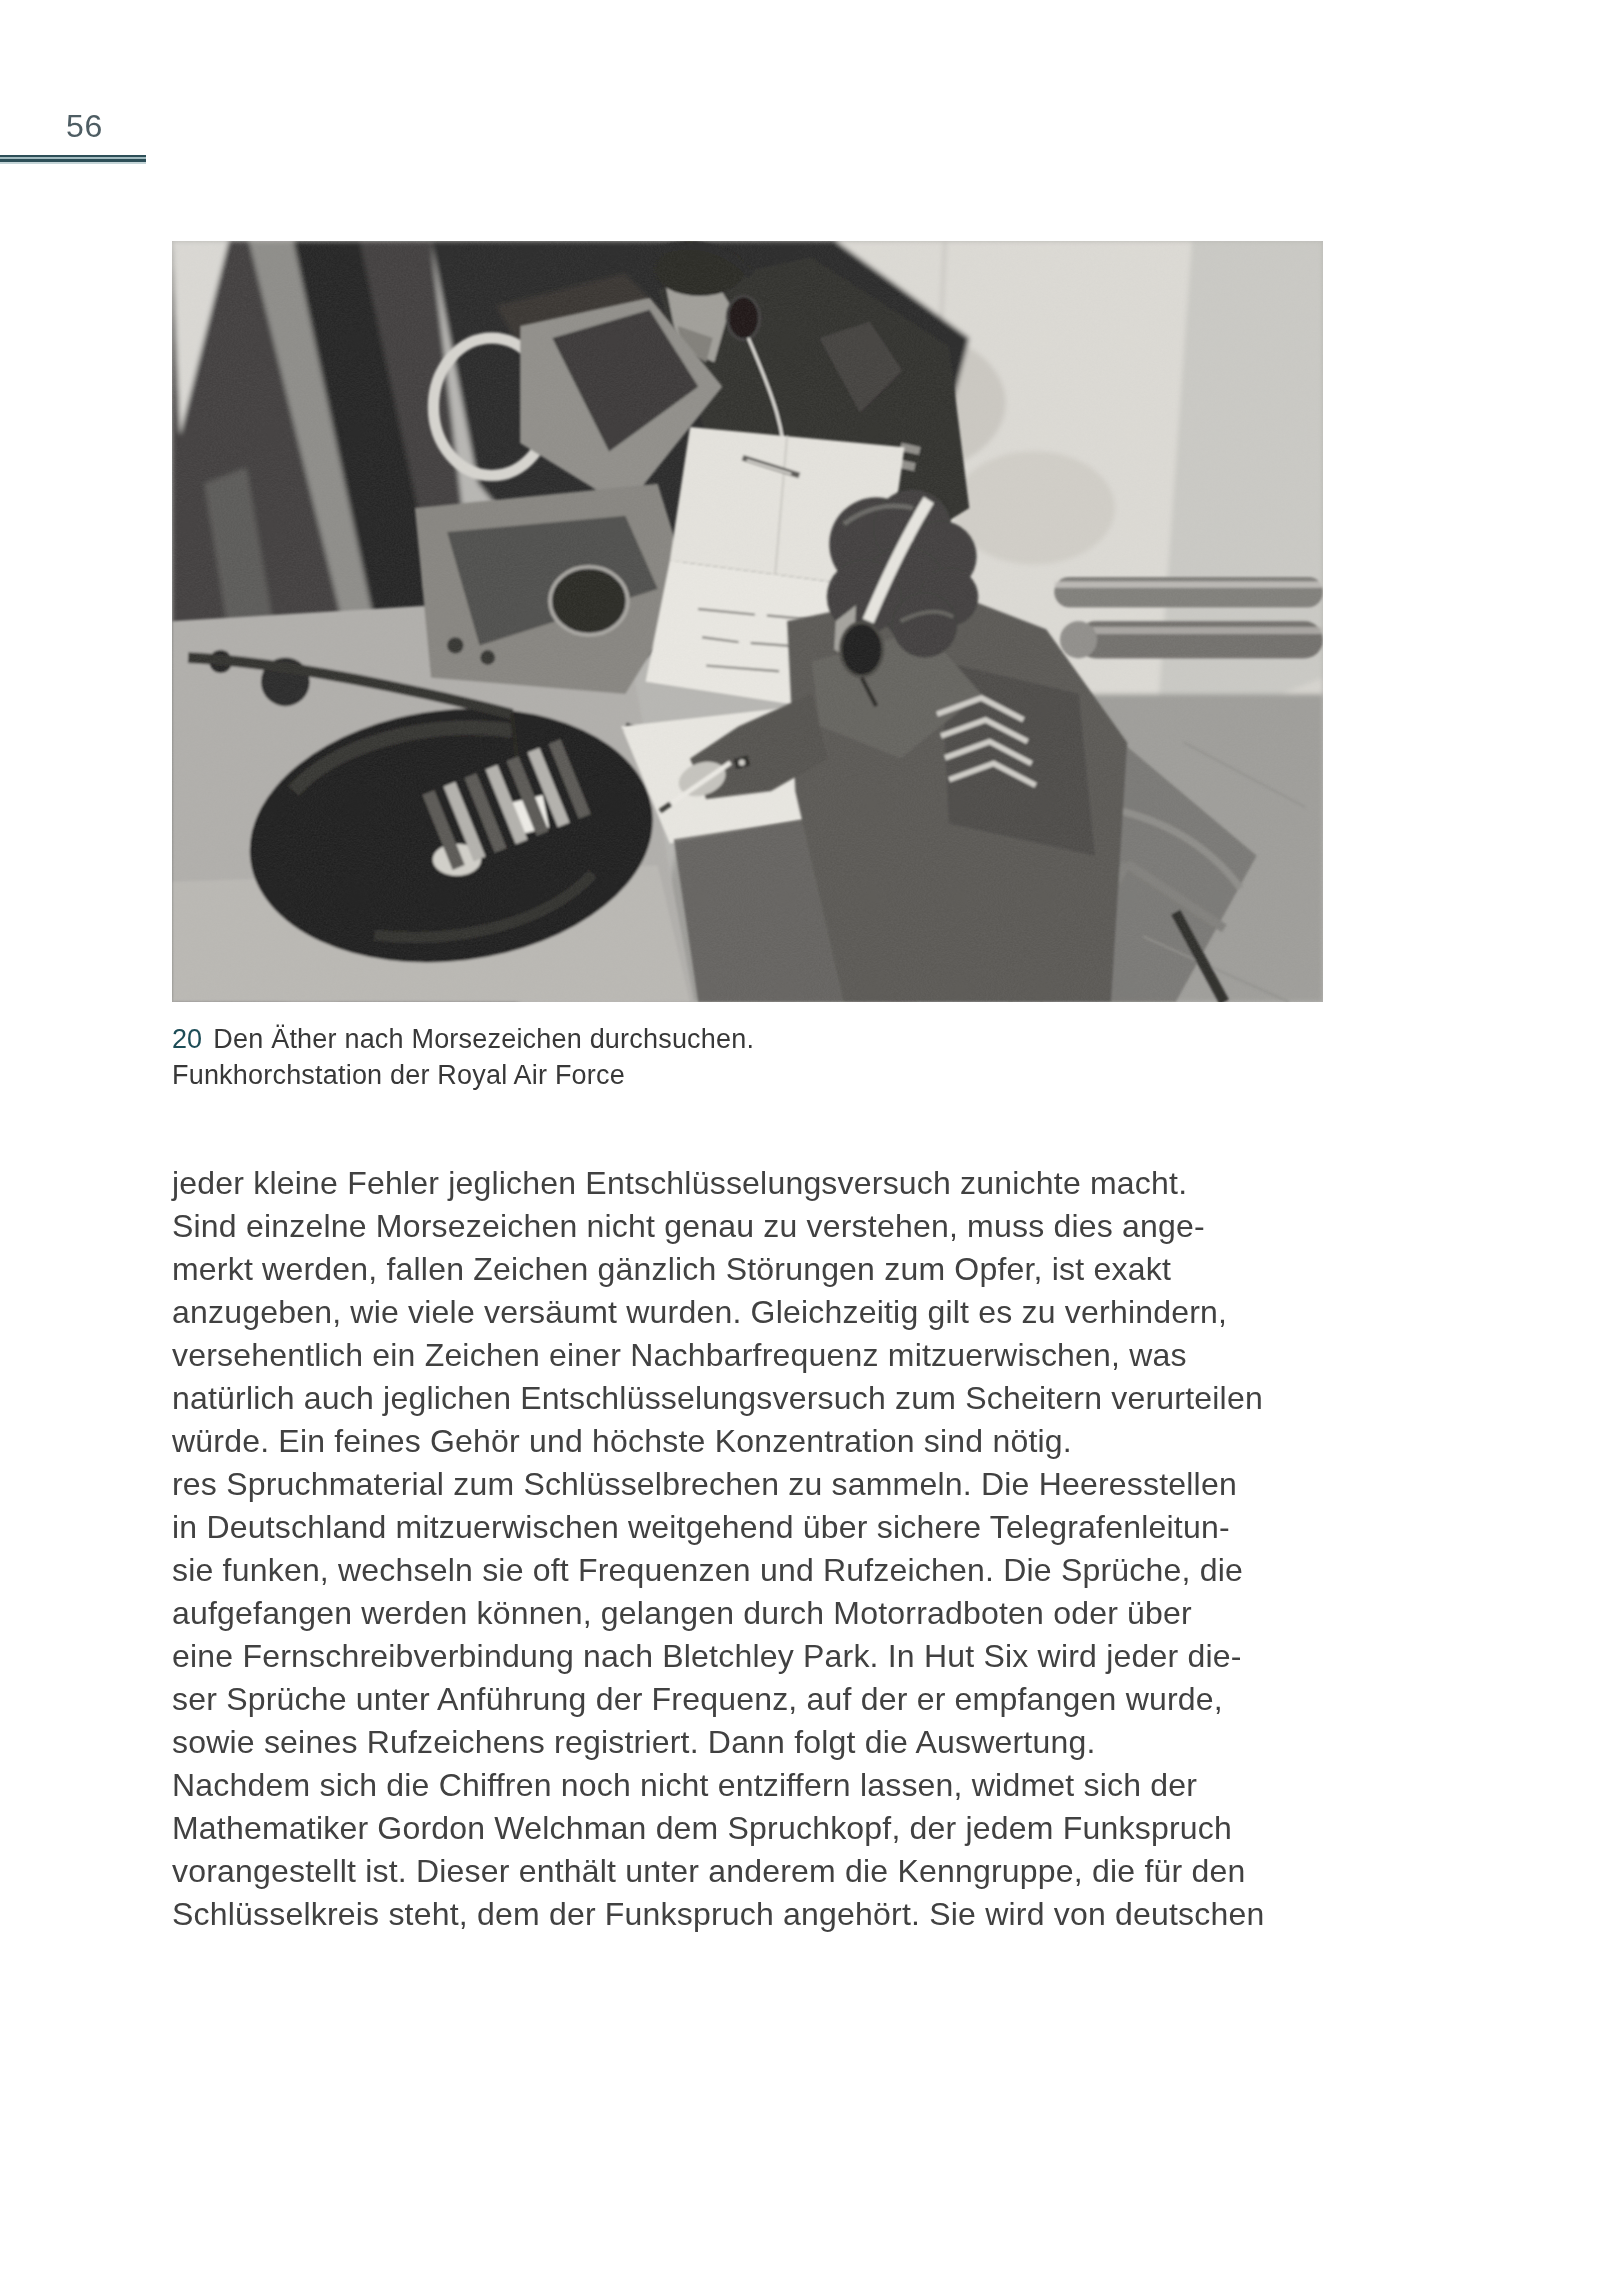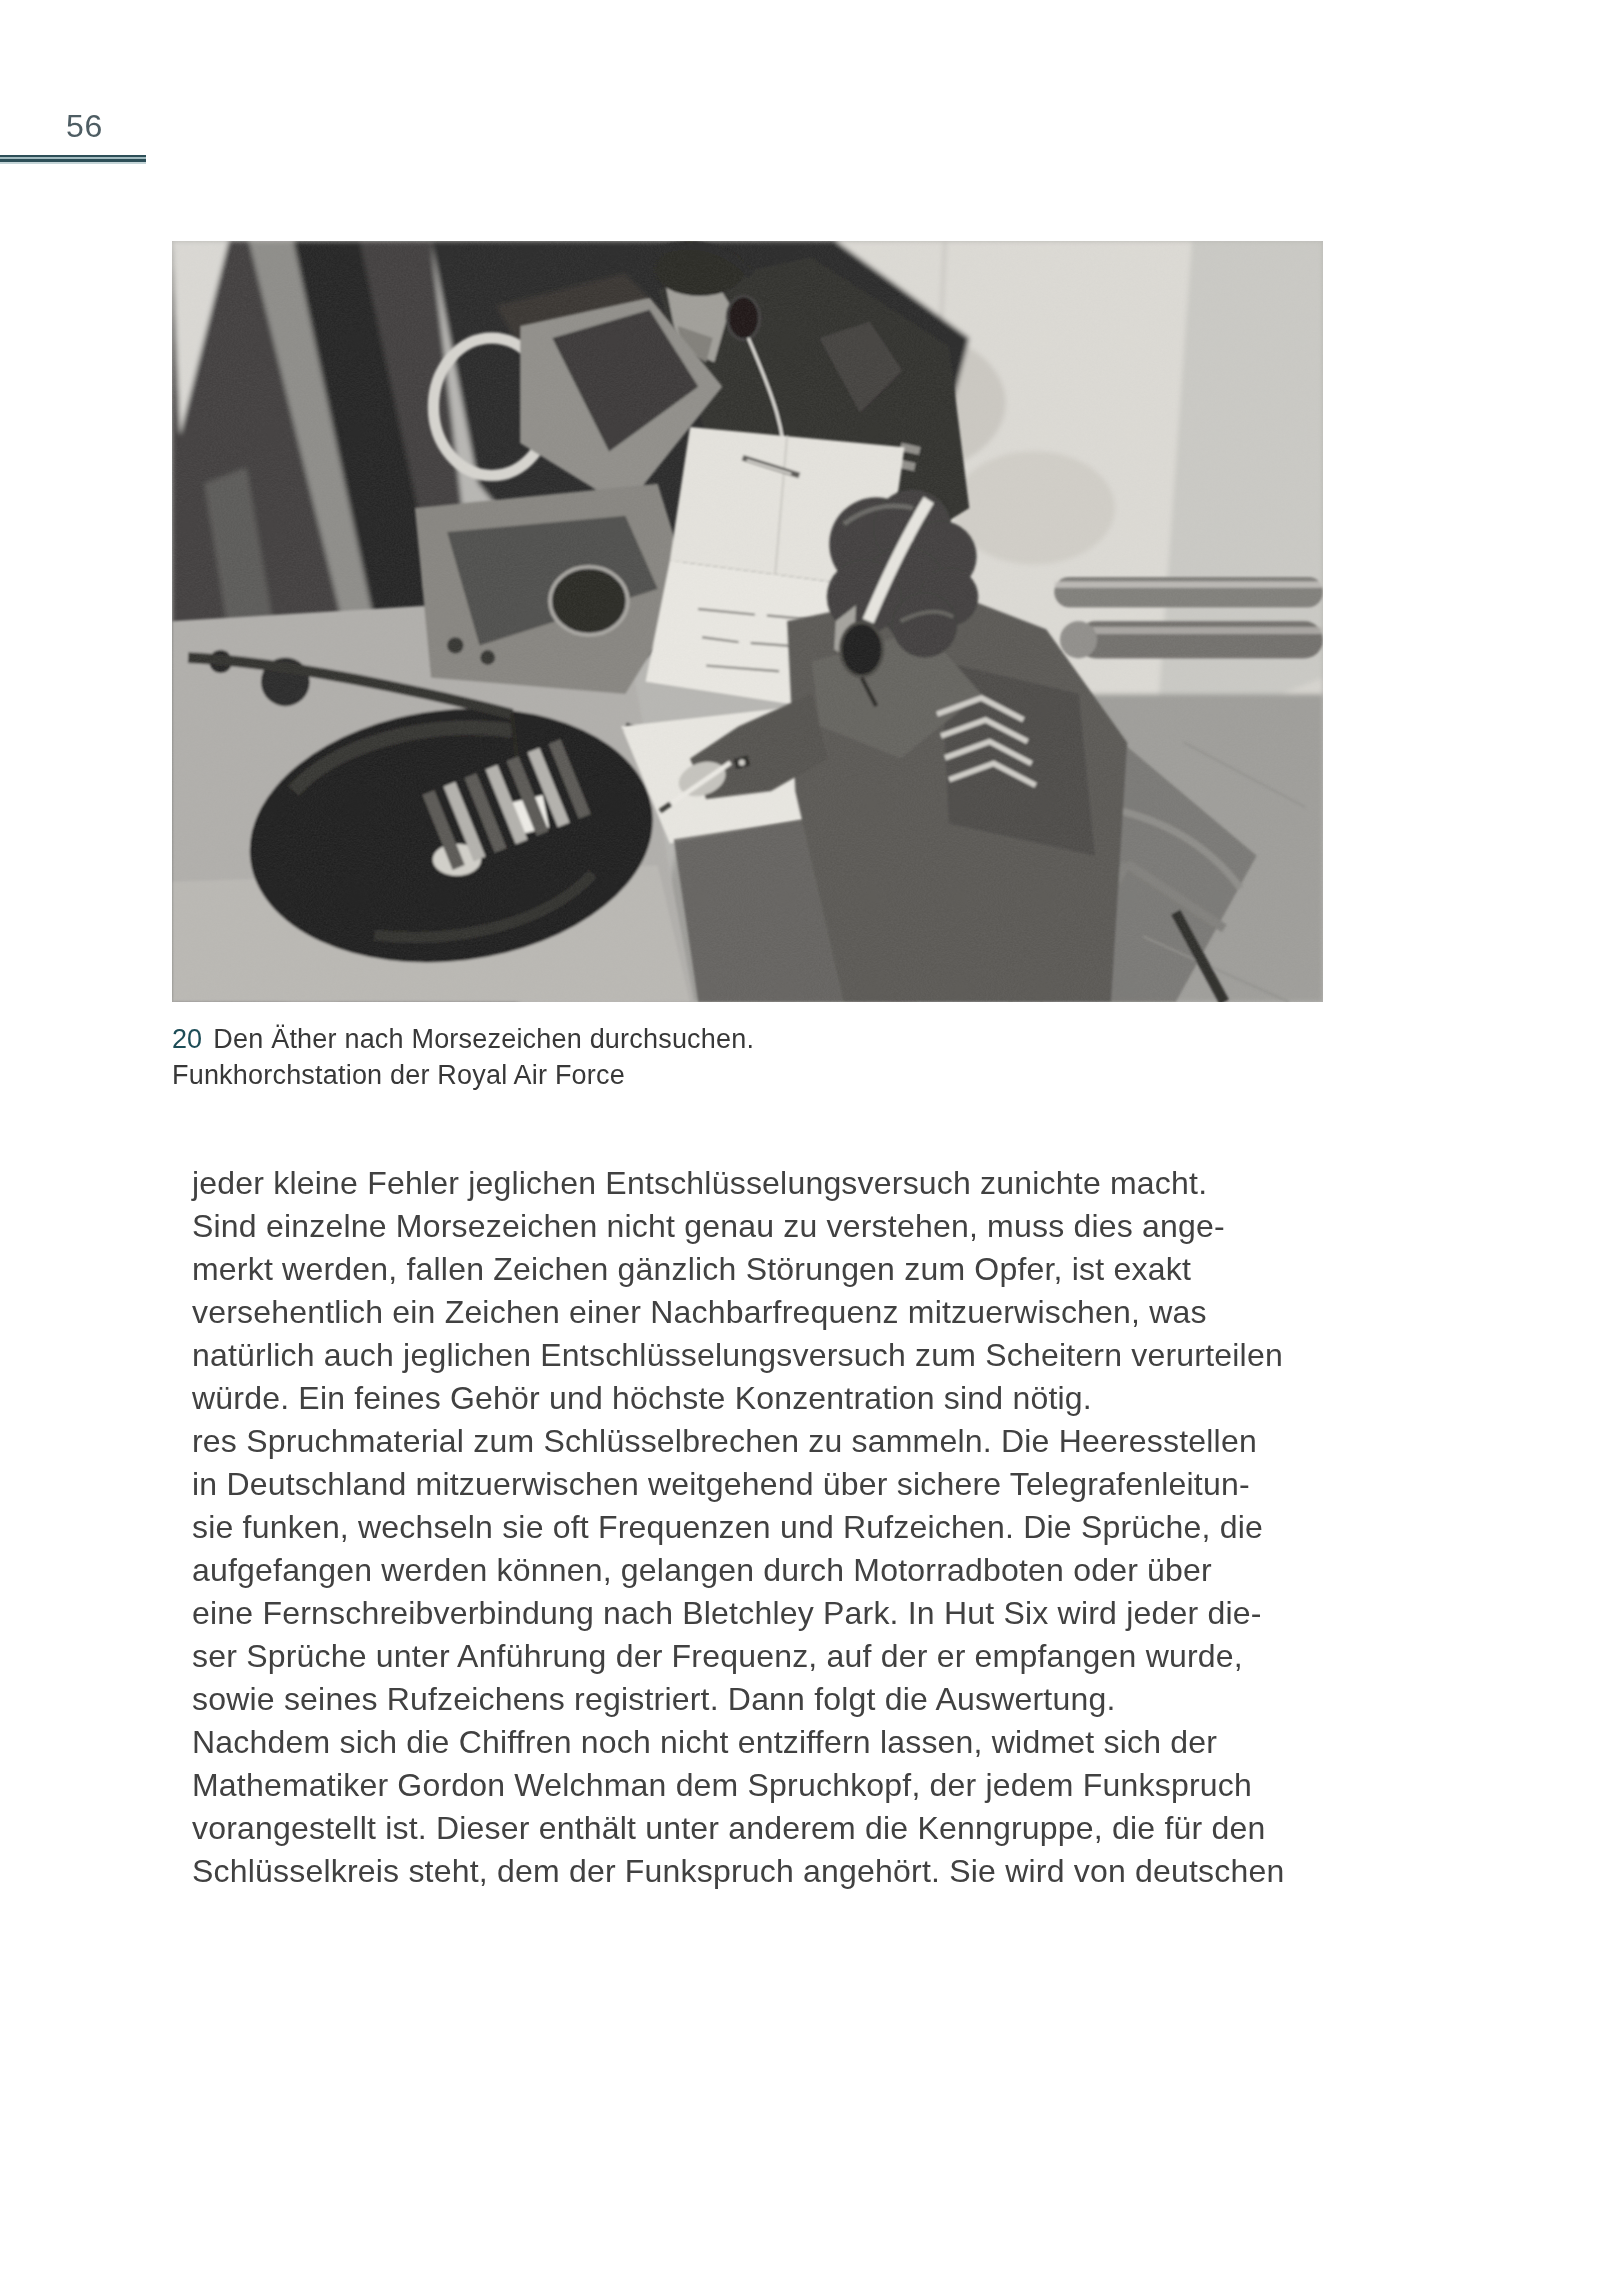--- a/index.html
+++ b/index.html
@@ -34,21 +34,21 @@
   }
   .cap-num{
     font-style:normal;font-weight:400;color:#1d4d57;margin-right:11.3px;
   }
   .cap-it{font-weight:300;letter-spacing:0.2px;}
   .body-text{
     position:absolute;left:172px;top:1162px;width:1133px;
     font-size:32px;font-weight:300;line-height:43px;
     color:#414141;letter-spacing:0.2px;
   }
-  .body-text div{white-space:nowrap;margin-left:20px;}
+  .body-text div{white-space:nowrap;}
 </style>
 </head>
 <body>
 
 <div class="page">
 
   <div class="page-number">56</div>
   <div class="header-rule"></div>
 
   <figure class="photo-wrap" style="margin:0">
@@ -222,20 +222,21 @@
 
   <figcaption class="caption">
     <div><span class="cap-num">20</span><span class="cap-it">Den Äther nach Morsezeichen durchsuchen.</span></div>
     <div class="cap-it">Funkhorchstation der Royal Air Force</div>
   </figcaption>
 
   <div class="body-text">
     <div>jeder kleine Fehler jeglichen Entschlüsselungsversuch zunichte macht.</div>
     <div>Sind einzelne Morsezeichen nicht genau zu verstehen, muss dies ange-</div>
     <div>merkt werden, fallen Zeichen gänzlich Störungen zum Opfer, ist exakt</div>
+    <div>anzugeben, wie viele versäumt wurden. Gleichzeitig gilt es zu verhindern,</div>
     <div>versehentlich ein Zeichen einer Nachbarfrequenz mitzuerwischen, was</div>
     <div>natürlich auch jeglichen Entschlüsselungsversuch zum Scheitern verurteilen</div>
     <div>würde. Ein feines Gehör und höchste Konzentration sind nötig.</div>
     <div>res Spruchmaterial zum Schlüsselbrechen zu sammeln. Die Heeresstellen</div>
     <div>in Deutschland mitzuerwischen weitgehend über sichere Telegrafenleitun-</div>
     <div>sie funken, wechseln sie oft Frequenzen und Rufzeichen. Die Sprüche, die</div>
     <div>aufgefangen werden können, gelangen durch Motorradboten oder über</div>
     <div>eine Fernschreibverbindung nach Bletchley Park. In Hut Six wird jeder die-</div>
     <div>ser Sprüche unter Anführung der Frequenz, auf der er empfangen wurde,</div>
     <div>sowie seines Rufzeichens registriert. Dann folgt die Auswertung.</div>

